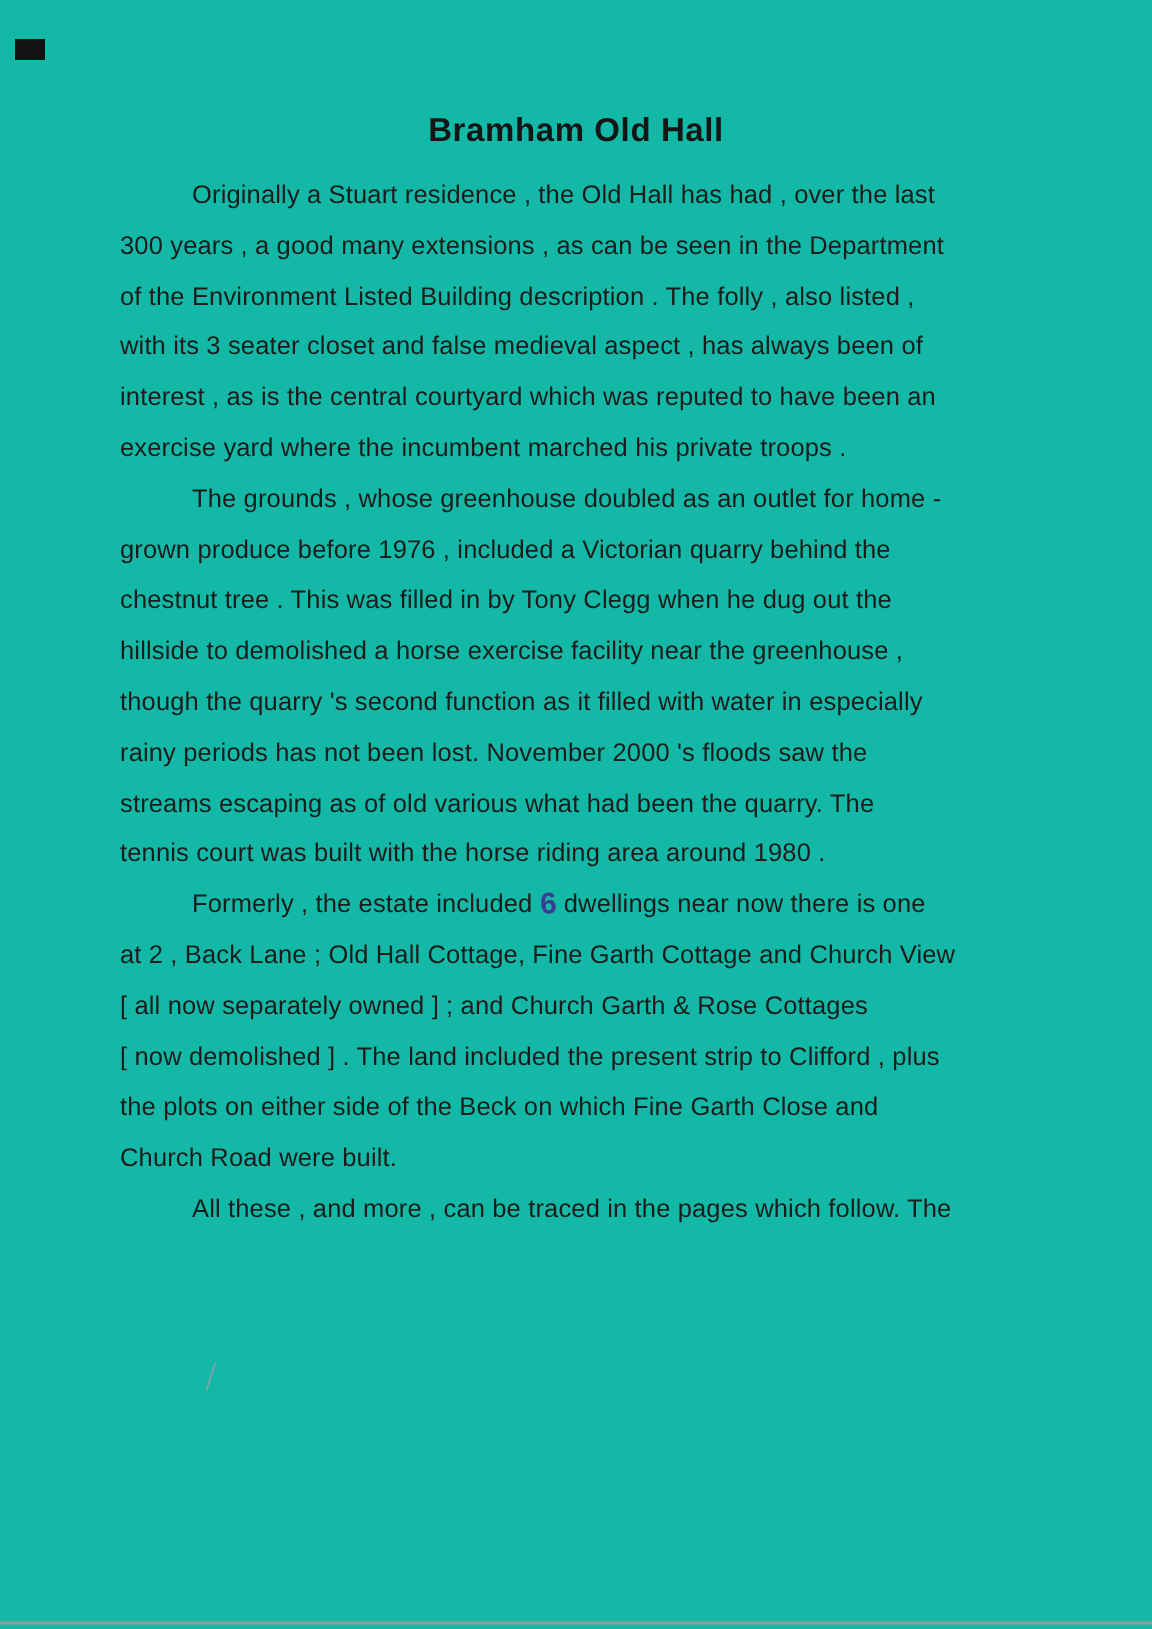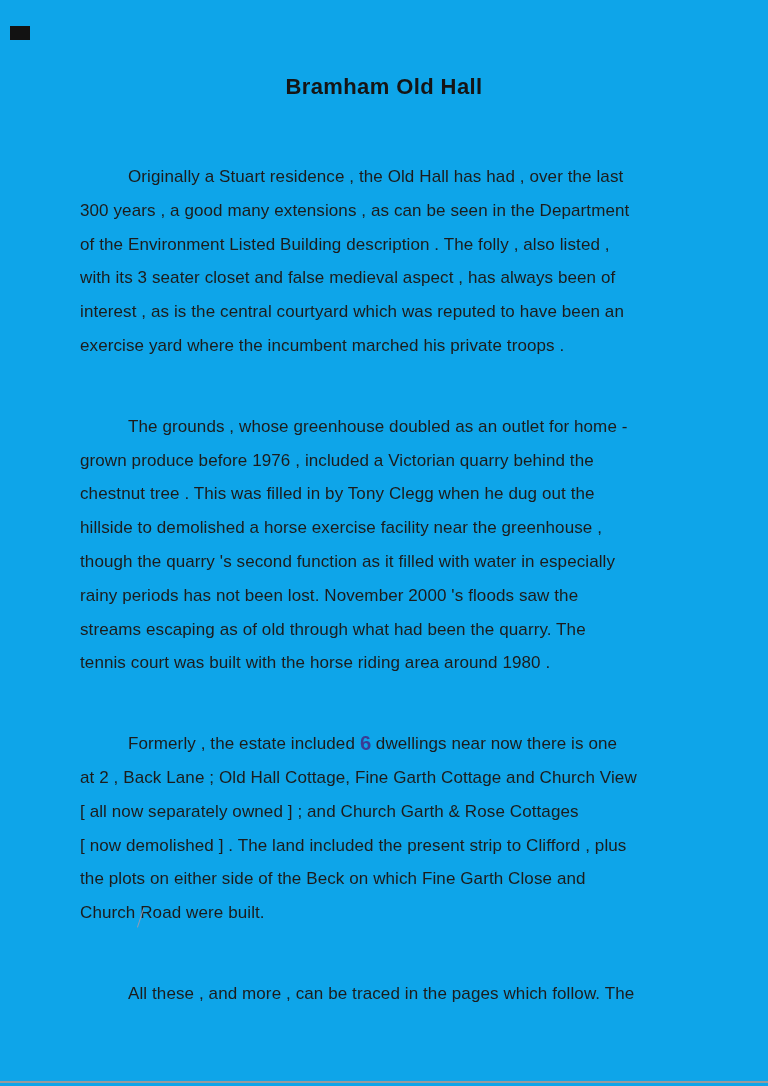--- a/index.html
+++ b/index.html
@@ -4,21 +4,21 @@
 <style>
   html, body {
     margin: 0;
     padding: 0;
     background: #ffffff;
   }
   .page {
     position: relative;
     width: 768px;
     height: 1086px;
-    background: #0ea5e9;
+    background: #14b8a6;
     overflow: hidden;
     font-family: "Liberation Sans", sans-serif;
     color: #1c1c1c;
   }
   .scan-mark {
     position: absolute;
     left: 10px;
     top: 26px;
     width: 20px;
     height: 14px;
@@ -43,21 +43,20 @@
     font-size: 17px;
     line-height: 33.8px;
     letter-spacing: 0.1px;
   }
   .text-line {
     white-space: nowrap;
     height: 33.8px;
   }
   .indent {
     padding-left: 48px;
-    margin-top: 47px;
   }
   .correction-digit {
     display: inline-block;
     color: #3b3b94;
     font-weight: bold;
     font-size: 20px;
     transform: rotate(-4deg) translateY(1px);
     line-height: 0;
   }
   .pen-mark {
@@ -95,21 +94,21 @@
     <div class="text-line">with its 3 seater closet  and false medieval aspect , has always been of</div>
     <div class="text-line">interest , as is the central courtyard which was reputed to have been  an</div>
     <div class="text-line">exercise yard where the incumbent marched his private troops .</div>
 
     <div class="text-line indent">The grounds , whose greenhouse doubled as an outlet for home -</div>
     <div class="text-line">grown produce before 1976 , included a Victorian quarry behind the</div>
     <div class="text-line">chestnut tree . This was filled in by Tony Clegg when he dug out the</div>
     <div class="text-line">hillside to demolished a horse exercise facility near the greenhouse ,</div>
     <div class="text-line">though the quarry 's second function as it filled with water in especially</div>
     <div class="text-line">rainy periods has not been lost. November 2000 's floods saw the</div>
-    <div class="text-line">streams escaping as of old through what had been the quarry. The</div>
+    <div class="text-line">streams escaping as of old various what had been the quarry. The</div>
     <div class="text-line">tennis court was built with the horse riding area around 1980 .</div>
 
     <div class="text-line indent">
       <span>Formerly , the estate included </span><span class="correction-digit">6</span><span> dwellings near now there is one</span>
     </div>
     <div class="text-line">at 2 , Back Lane ; Old Hall Cottage, Fine Garth Cottage  and Church View</div>
     <div class="text-line">[ all now separately owned ] ; and Church Garth &amp; Rose Cottages</div>
     <div class="text-line">[ now demolished ] . The land included the present strip to Clifford , plus</div>
     <div class="text-line">the plots on either side of the Beck on which Fine Garth Close and</div>
     <div class="text-line">Church Road were built.</div>

